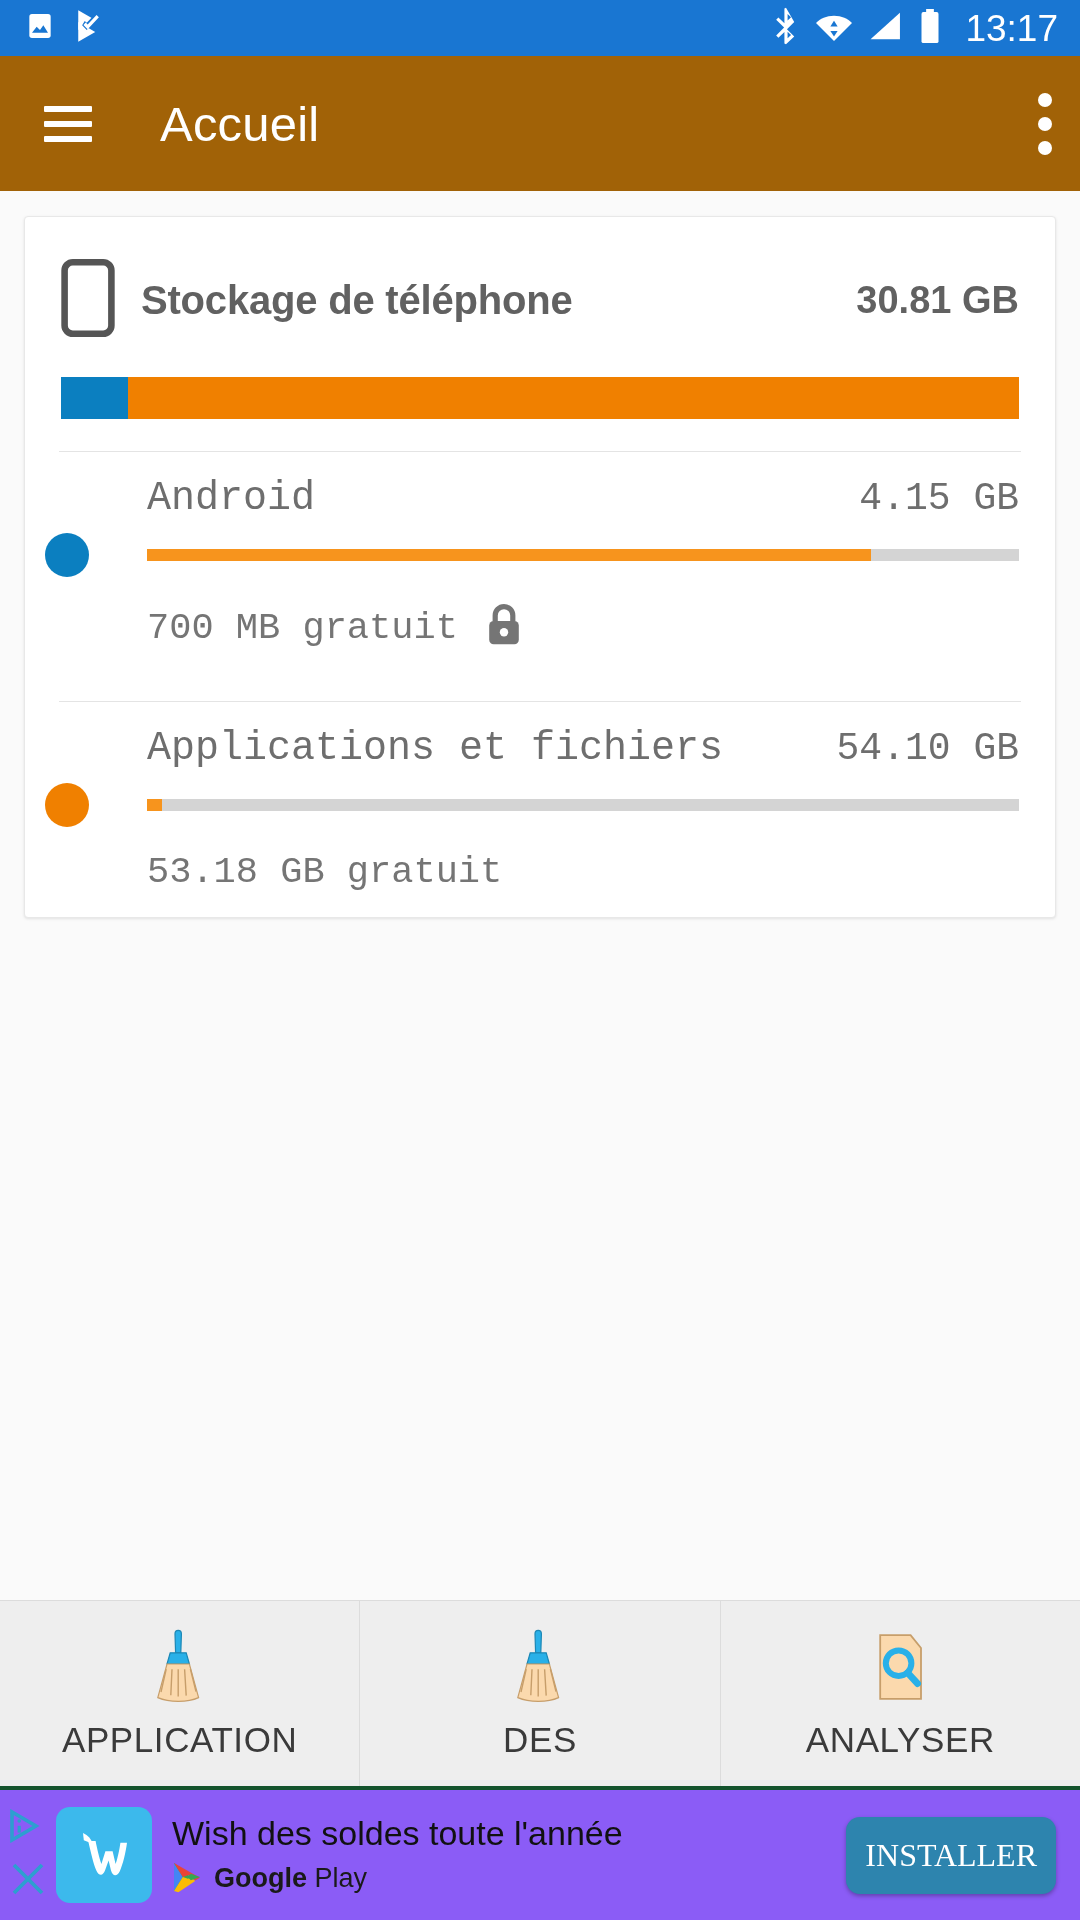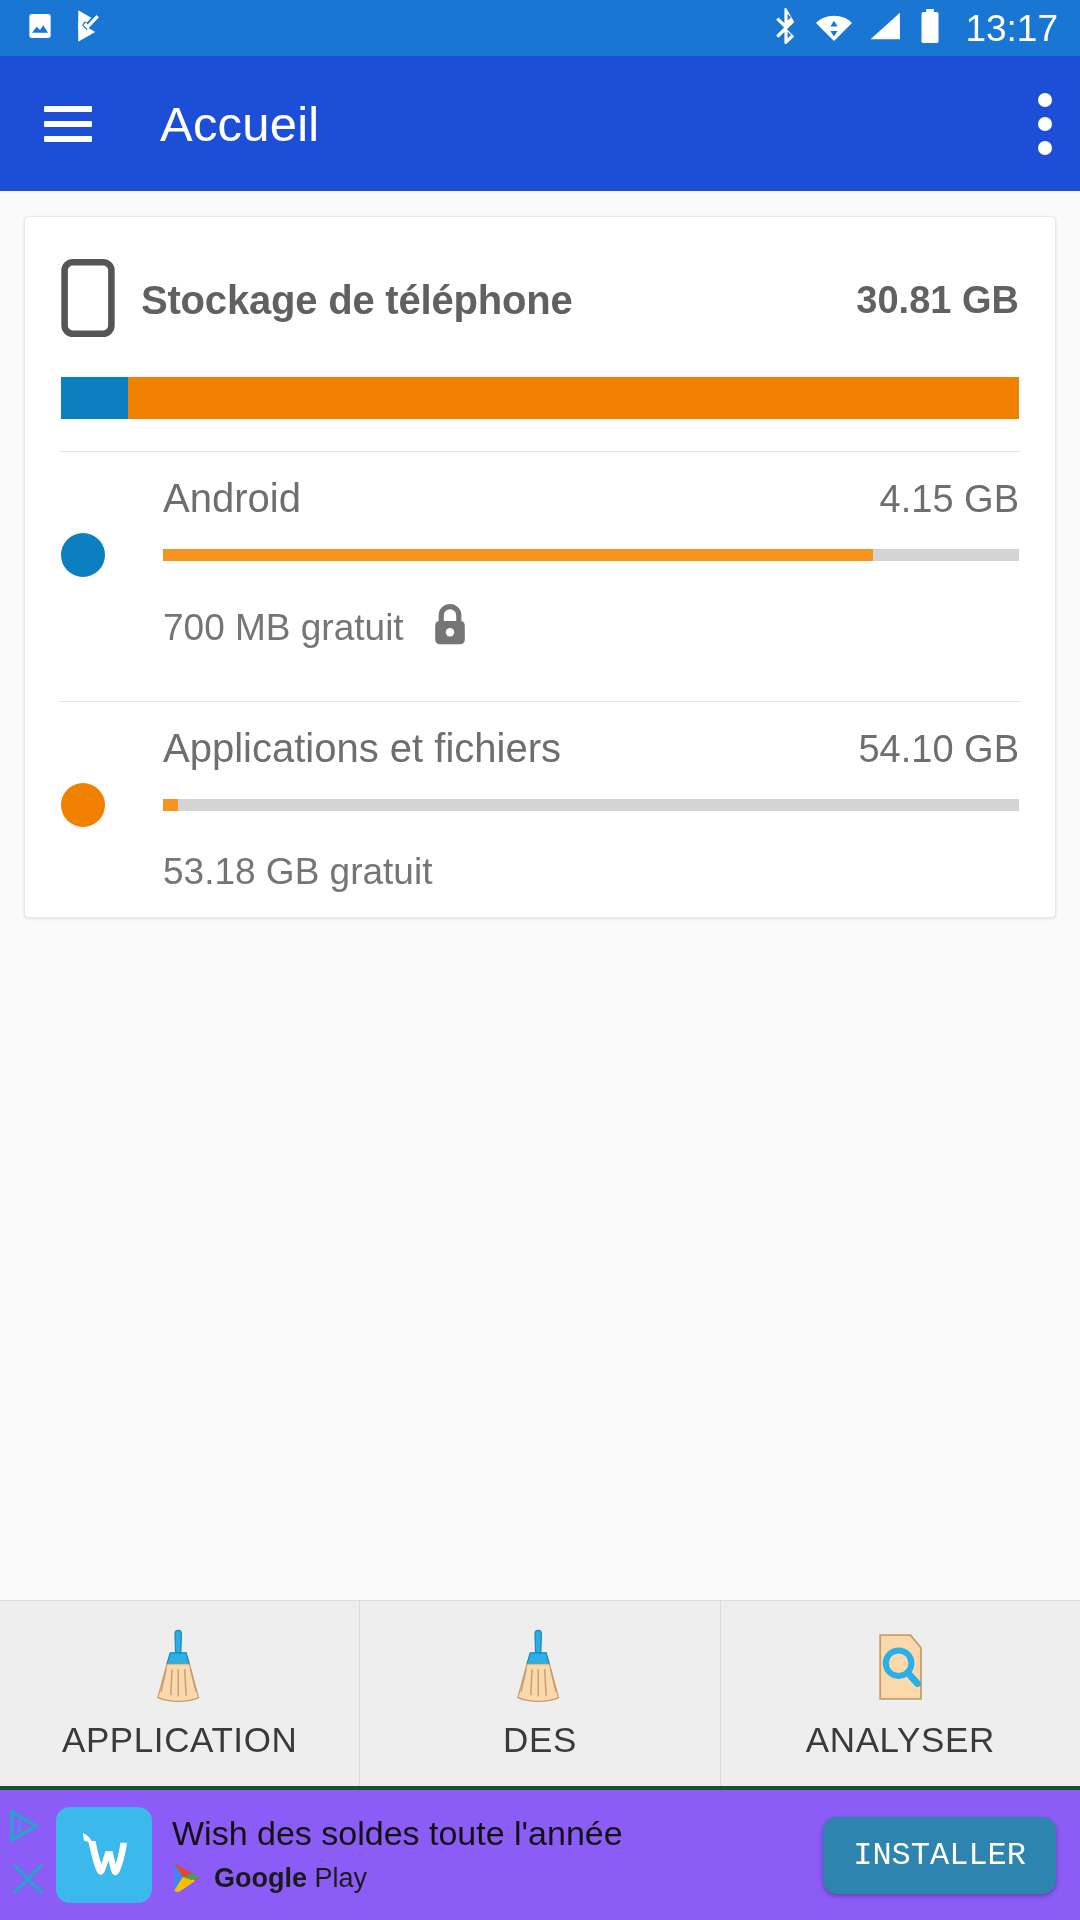--- a/index.html
+++ b/index.html
@@ -32,21 +32,21 @@
     font-size: 37px;
     font-weight: 400;
     letter-spacing: 0px;
     margin-left: 8px;
     line-height: 1;
   }
 
   
   .appbar {
     height: 135px;
-    background: #1d4ed8;
+    background: #a16207;
     display: flex; align-items: center;
     padding: 0 34px 0 44px;
     flex: 0 0 135px;
   }
   .hamburger {
     width: 48px; height: 36px;
     display: flex; flex-direction: column; justify-content: space-between;
     cursor: pointer;
   }
   .hamburger span {
@@ -110,21 +110,22 @@
     overflow: hidden;
   }
   .total-bar .seg { height: 100%; }
 
   .divider {
     height: 1px; background: #e4e4e4;
     margin: 32px 34px 0 34px;
   }
 
   .storage-row {
-    padding: 24px 36px 20px 36px;
+    padding: 24px 36px 20px 20px;
+    font-family: Liberation Mono, monospace;
   }
   .row-top {
     display: flex; align-items: baseline;
     padding-left: 102px;
   }
   .row-name { font-size: 40px; color: #6e6e6e; font-weight: 400; }
   .row-size { margin-left: auto; font-size: 38px; color: #6e6e6e; }
 
   .row-barline {
     display: flex; align-items: center;
@@ -202,25 +203,25 @@
   .ad-body { display: flex; flex-direction: column; gap: 8px; }
   .ad-title { font-size: 34px; color: #111111; }
   .ad-store { display: flex; align-items: center; gap: 12px; }
   .ad-store-text { font-size: 27px; color: #1a1a1a; font-weight: bold; }
   .ad-store-text span { font-weight: normal; }
   .ad-install {
     margin-left: auto;
     background: #2d84ae;
     color: #ffffff;
     font-size: 32px;
-    padding: 20px 30px;
+    padding: 20px 19px;
     border-radius: 14px;
     border: none;
     cursor: pointer;
-    font-family: Liberation Mono, monospace;
+    font-family: Liberation Serif, serif;
     box-shadow: 0 2px 4px rgba(0,0,0,0.3);
   }
 </style>
 </head>
 <body>
 
 <div id="app">
 
   <div class="statusbar">
     <div class="sb-left">

